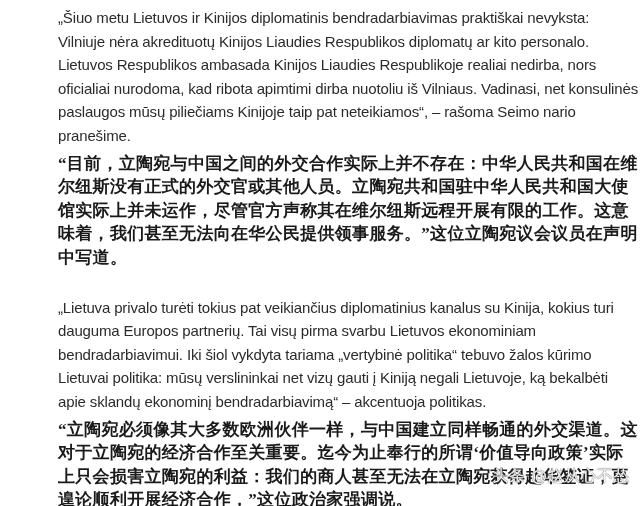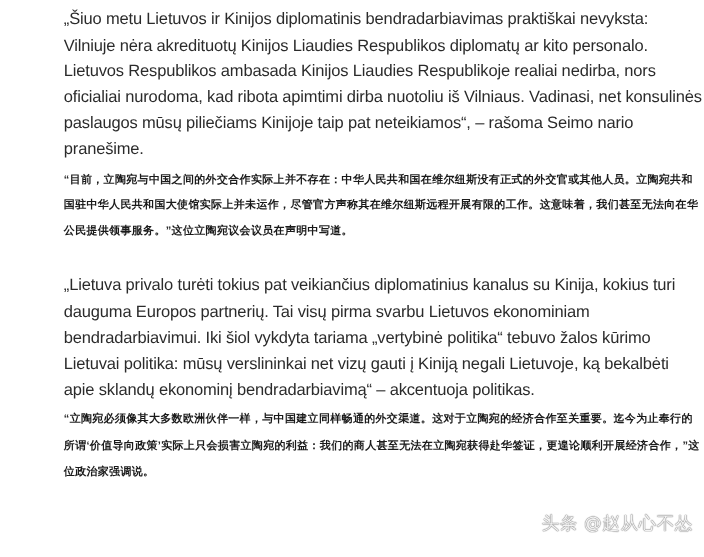--- a/index.html
+++ b/index.html
@@ -22,22 +22,22 @@
   }
   .p-lt {
     font-family: "Liberation Sans", "DejaVu Sans", sans-serif;
     font-size: 15px;
     line-height: 23.6px;
     color: #2b2b2b;
     margin: 0;
     letter-spacing: -0.15px;
   }
   .p-zh {
-    font-family: Liberation Sans, sans-serif;
-    font-size: 10px;
+    font-family: Liberation Serif, serif;
+    font-size: 17px;
     line-height: 23.6px;
     font-weight: bold;
     color: #1a1a1a;
     margin: 4px 0 0 0;
     letter-spacing: 0.3px;
   }
   .gap { height: 26px; }
   .watermark {
     position: absolute;
     right: 10px;

